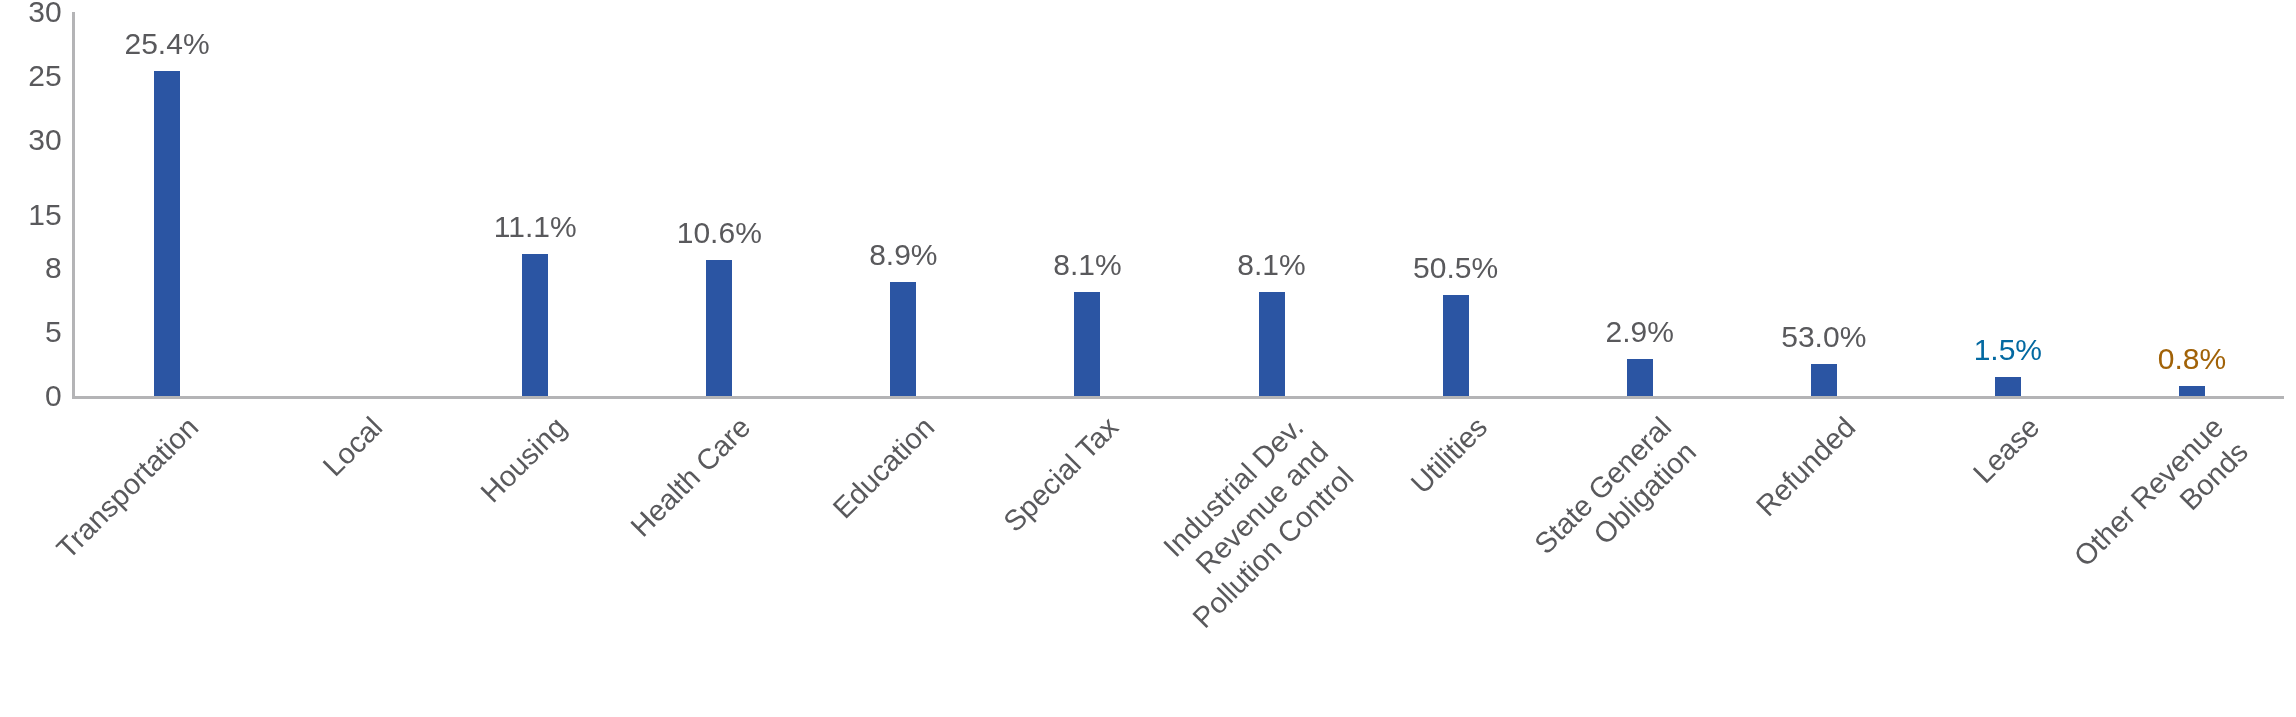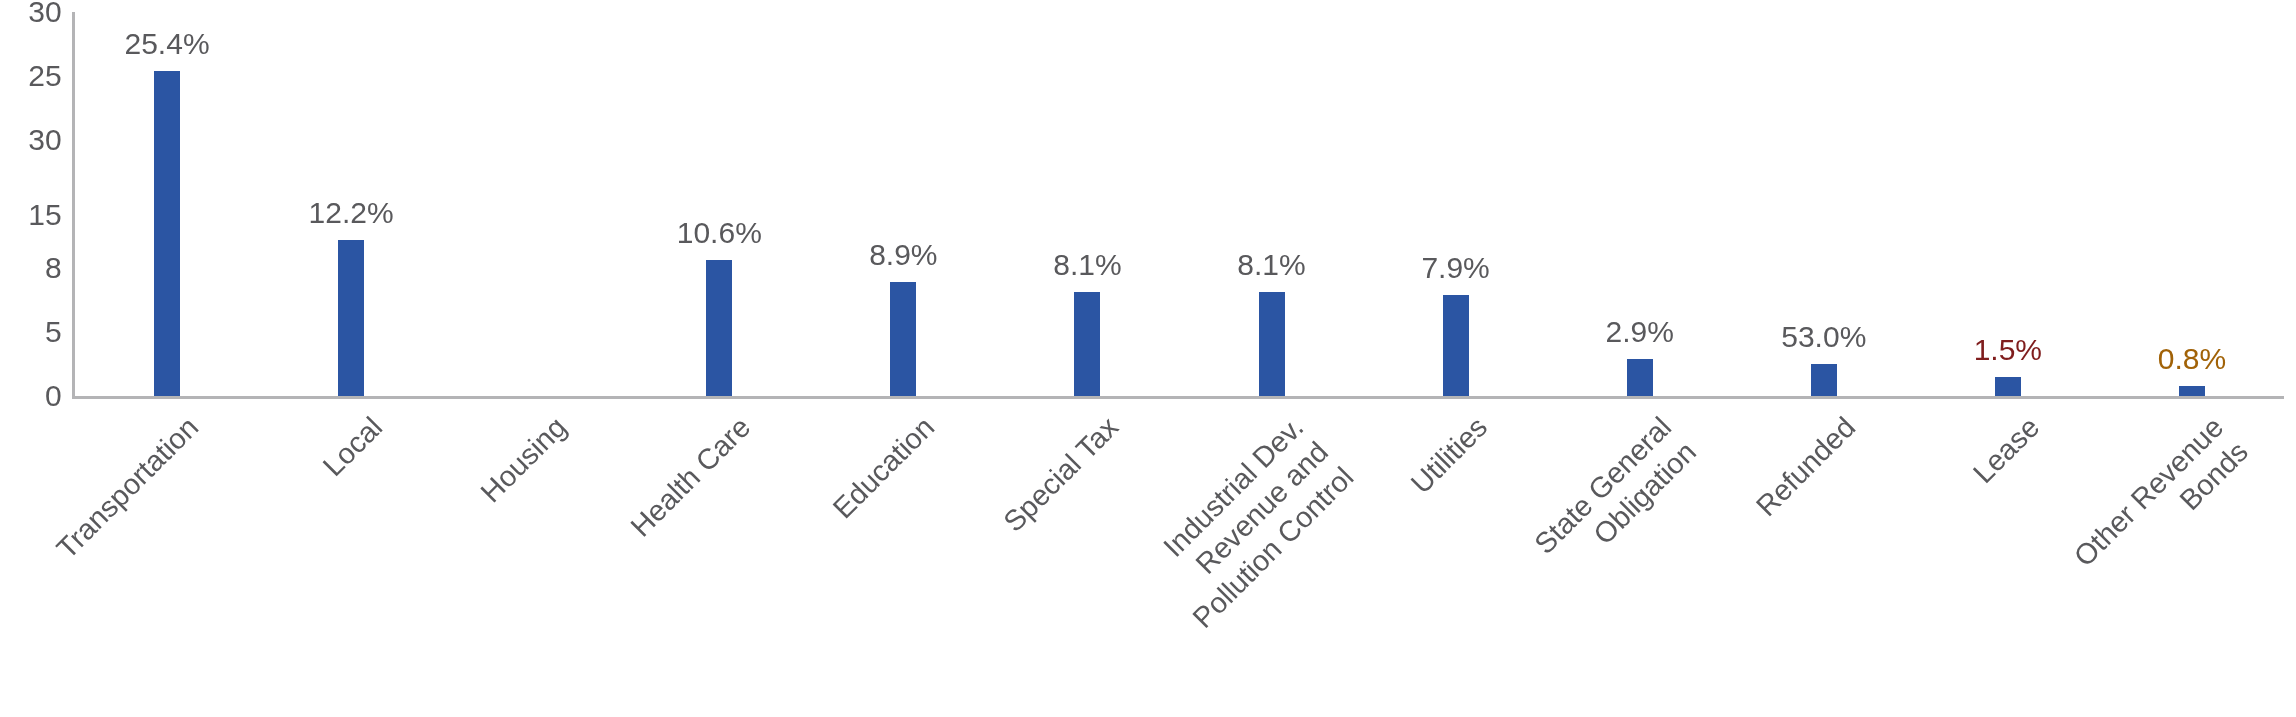--- a/index.html
+++ b/index.html
@@ -122,55 +122,55 @@
       <div class="y-tick-label" style="top: 12px;">30</div>
     </div>
   <div class="y-axis-line"></div>
   <div class="x-axis-line"></div>
 
   <div class="plot-area">
       <div class="bar-slot" style="left: 0px; width: 184.083px;">
         <div class="bar" style="height: 325.12px; background: rgb(43, 85, 163);"></div>
         <div class="bar-value" style="color: rgb(89, 89, 92); bottom: 337.12px;">25.4%</div>
       </div>
-      <div class="bar-slot" style="left: 184.083px; width: 184.083px;">
-        <div class="bar" style="height: 156.16px; background: rgb(43, 85, 163);"></div>
-        <div class="bar-value" style="color: rgb(89, 89, 92); bottom: 168.16px;">12.2%</div>
+      <div class="bar-slot" style="left: 368.167px; width: 184.083px;">
+        <div class="bar" style="height: 142.08px; background: rgb(43, 85, 163);"></div>
+        <div class="bar-value" style="color: rgb(89, 89, 92); bottom: 154.08px;">11.1%</div>
       </div>
       <div class="bar-slot" style="left: 552.25px; width: 184.083px;">
         <div class="bar" style="height: 135.68px; background: rgb(43, 85, 163);"></div>
         <div class="bar-value" style="color: rgb(89, 89, 92); bottom: 147.68px;">10.6%</div>
       </div>
       <div class="bar-slot" style="left: 736.333px; width: 184.083px;">
         <div class="bar" style="height: 113.92px; background: rgb(43, 85, 163);"></div>
         <div class="bar-value" style="color: rgb(89, 89, 92); bottom: 125.92px;">8.9%</div>
       </div>
       <div class="bar-slot" style="left: 920.417px; width: 184.083px;">
         <div class="bar" style="height: 103.68px; background: rgb(43, 85, 163);"></div>
         <div class="bar-value" style="color: rgb(89, 89, 92); bottom: 115.68px;">8.1%</div>
       </div>
       <div class="bar-slot" style="left: 1104.5px; width: 184.083px;">
         <div class="bar" style="height: 103.68px; background: rgb(43, 85, 163);"></div>
         <div class="bar-value" style="color: rgb(89, 89, 92); bottom: 115.68px;">8.1%</div>
       </div>
       <div class="bar-slot" style="left: 1288.58px; width: 184.083px;">
         <div class="bar" style="height: 101.12px; background: rgb(43, 85, 163);"></div>
-        <div class="bar-value" style="color: rgb(89, 89, 92); bottom: 113.12px;">7.9%</div>
+        <div class="bar-value" style="color: rgb(89, 89, 92); bottom: 113.12px;">50.5%</div>
       </div>
       <div class="bar-slot" style="left: 1472.67px; width: 184.083px;">
         <div class="bar" style="height: 37.12px; background: rgb(43, 85, 163);"></div>
         <div class="bar-value" style="color: rgb(89, 89, 92); bottom: 49.12px;">2.9%</div>
       </div>
       <div class="bar-slot" style="left: 1656.75px; width: 184.083px;">
         <div class="bar" style="height: 32px; background: rgb(43, 85, 163);"></div>
         <div class="bar-value" style="color: rgb(89, 89, 92); bottom: 44px;">53.0%</div>
       </div>
       <div class="bar-slot" style="left: 1840.83px; width: 184.083px;">
         <div class="bar" style="height: 19.2px; background: rgb(43, 85, 163);"></div>
-        <div class="bar-value" style="color: #7f1d1d; bottom: 31.2px;">1.5%</div>
+        <div class="bar-value" style="color: #0369a1; bottom: 31.2px;">1.5%</div>
       </div>
       <div class="bar-slot" style="left: 2024.92px; width: 184.083px;">
         <div class="bar" style="height: 10.24px; background: rgb(43, 85, 163);"></div>
         <div class="bar-value" style="color: #a16207; bottom: 22.24px;">0.8%</div>
       </div>
     </div>
 
   <div class="x-labels">
       <div class="x-label" style="left: 106.042px; color: rgb(89, 89, 92);">
         <span class="ln">Transportation</span>

